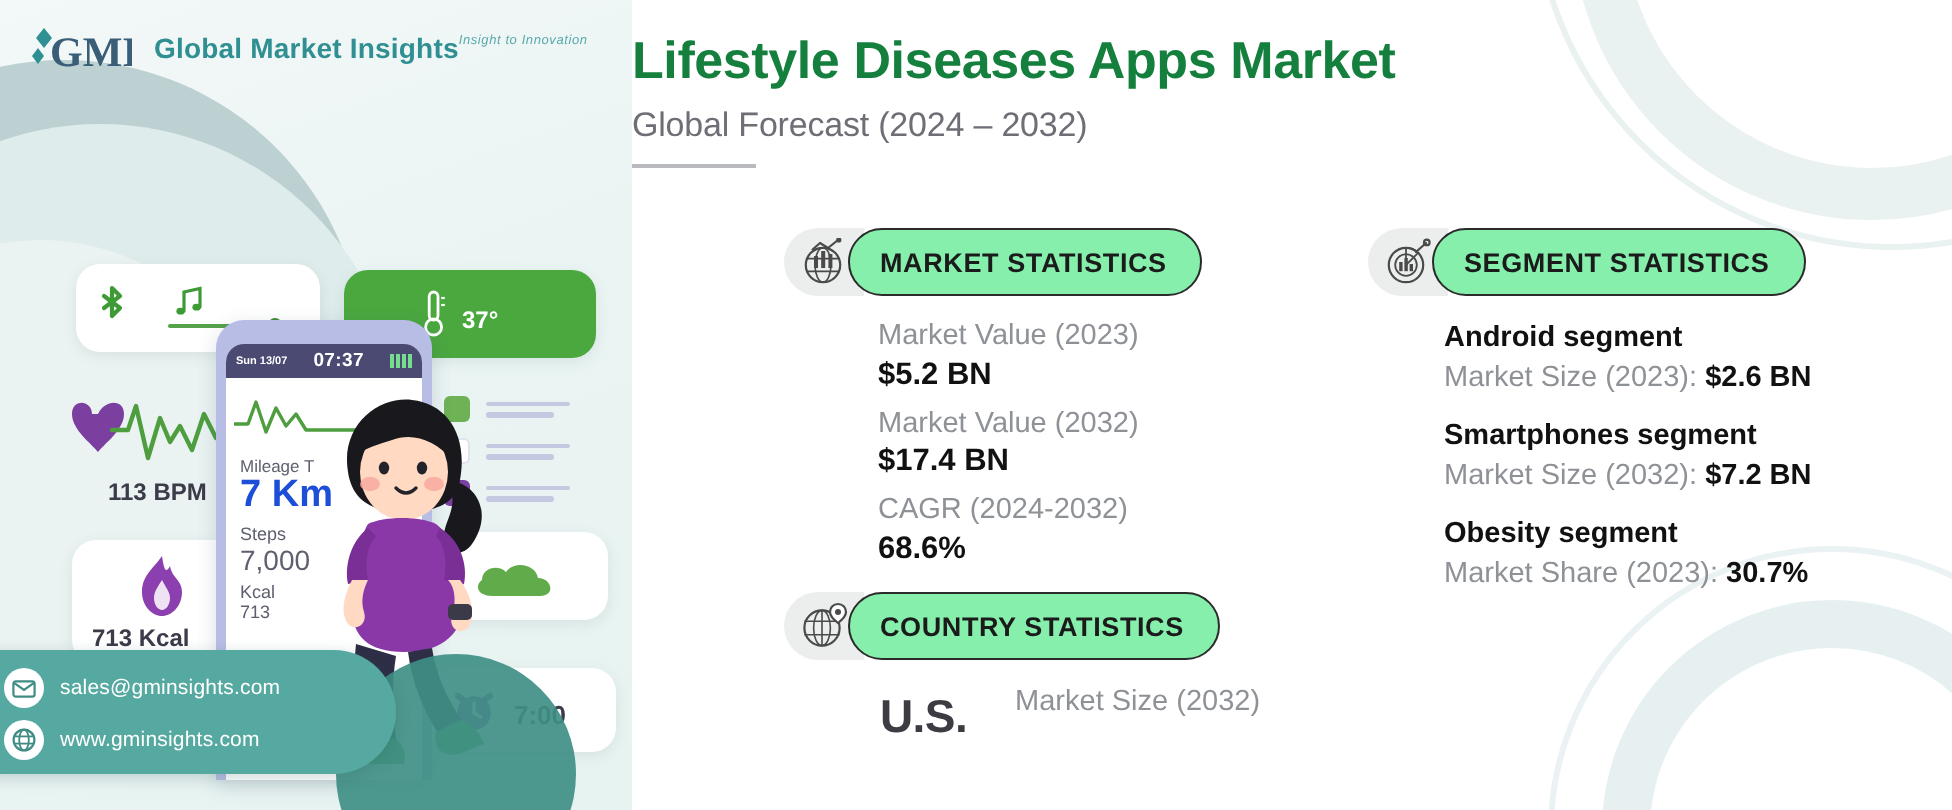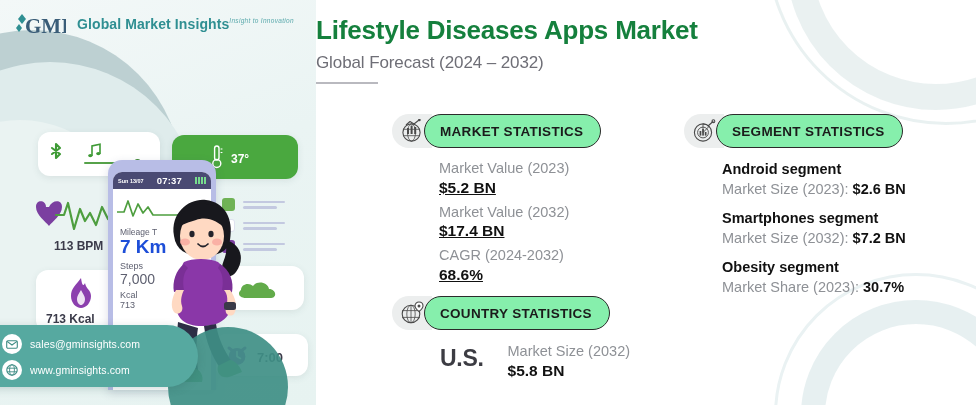--- a/index.html
+++ b/index.html
@@ -228,21 +228,21 @@
     font-size: 13.5px;
     font-weight: 600;
     color: #1b1b1b;
     letter-spacing: .3px;
     white-space: nowrap;
     position: relative; z-index: 2;
   }
 
   .market-body { margin: 11px 0 0 47px; }
   .m-label { font-size: 14.5px; color: #8e9196; line-height: 1.28; }
-  .m-value { font-size: 15.5px; font-weight: 700; color: #111111; line-height: 1.3; margin-bottom: 5px; text-decoration: underline; }
+  .m-value { font-size: 15.5px; font-weight: 700; color: #111111; line-height: 1.3; margin-bottom: 5px; }
 
   .country-body { margin: 12px 0 0 48px; display: flex; align-items: flex-start; gap: 24px; }
   .c-abbr { font-size: 23px; font-weight: 700; color: #3c3c43; letter-spacing: -.3px; margin-top: 3px; }
   .c-label { font-size: 14.5px; color: #8e9196; line-height: 1.3; }
   .c-value { font-size: 15.5px; font-weight: 700; color: #111111; line-height: 1.35; }
 
   .segment-body { margin: 12px 0 0 38px; }
   .seg-item { margin-bottom: 10px; }
   .seg-name { font-size: 14.5px; font-weight: 700; color: #111111; line-height: 1.35; }
   .seg-metric { font-size: 14.5px; color: #8e9196; line-height: 1.35; }
@@ -520,21 +520,20 @@
           <path d="M19 1 C21.3 1, 23 2.7, 23 5 C23 7.4, 19 10.5, 19 10.5 C19 10.5, 15 7.4, 15 5 C15 2.7, 16.7 1, 19 1 Z" fill="#ffffff" stroke="#4a4a4a" stroke-width="1.1"></path>
           <circle cx="19" cy="5" r="1.5" fill="#4a4a4a"></circle>
         </svg>
       </span>
       <span class="pill-label">COUNTRY STATISTICS</span>
     </div>
     <div class="country-body">
       <div class="c-abbr">U.S.</div>
       <div>
         <div class="c-label">Market Size (2032)</div>
-        <div class="c-value">$5.8 BN</div>
       </div>
     </div>
   </div>
 
   <div class="section sec-segment">
     <div class="pill-wrap">
       <span class="pill-ico">
         <svg width="24" height="24" viewBox="0 0 24 24">
           <circle cx="11" cy="13.5" r="8.6" fill="none" stroke="#4a4a4a" stroke-width="1.1"></circle>
           <circle cx="11" cy="13.5" r="5.4" fill="none" stroke="#4a4a4a" stroke-width=".9"></circle>

